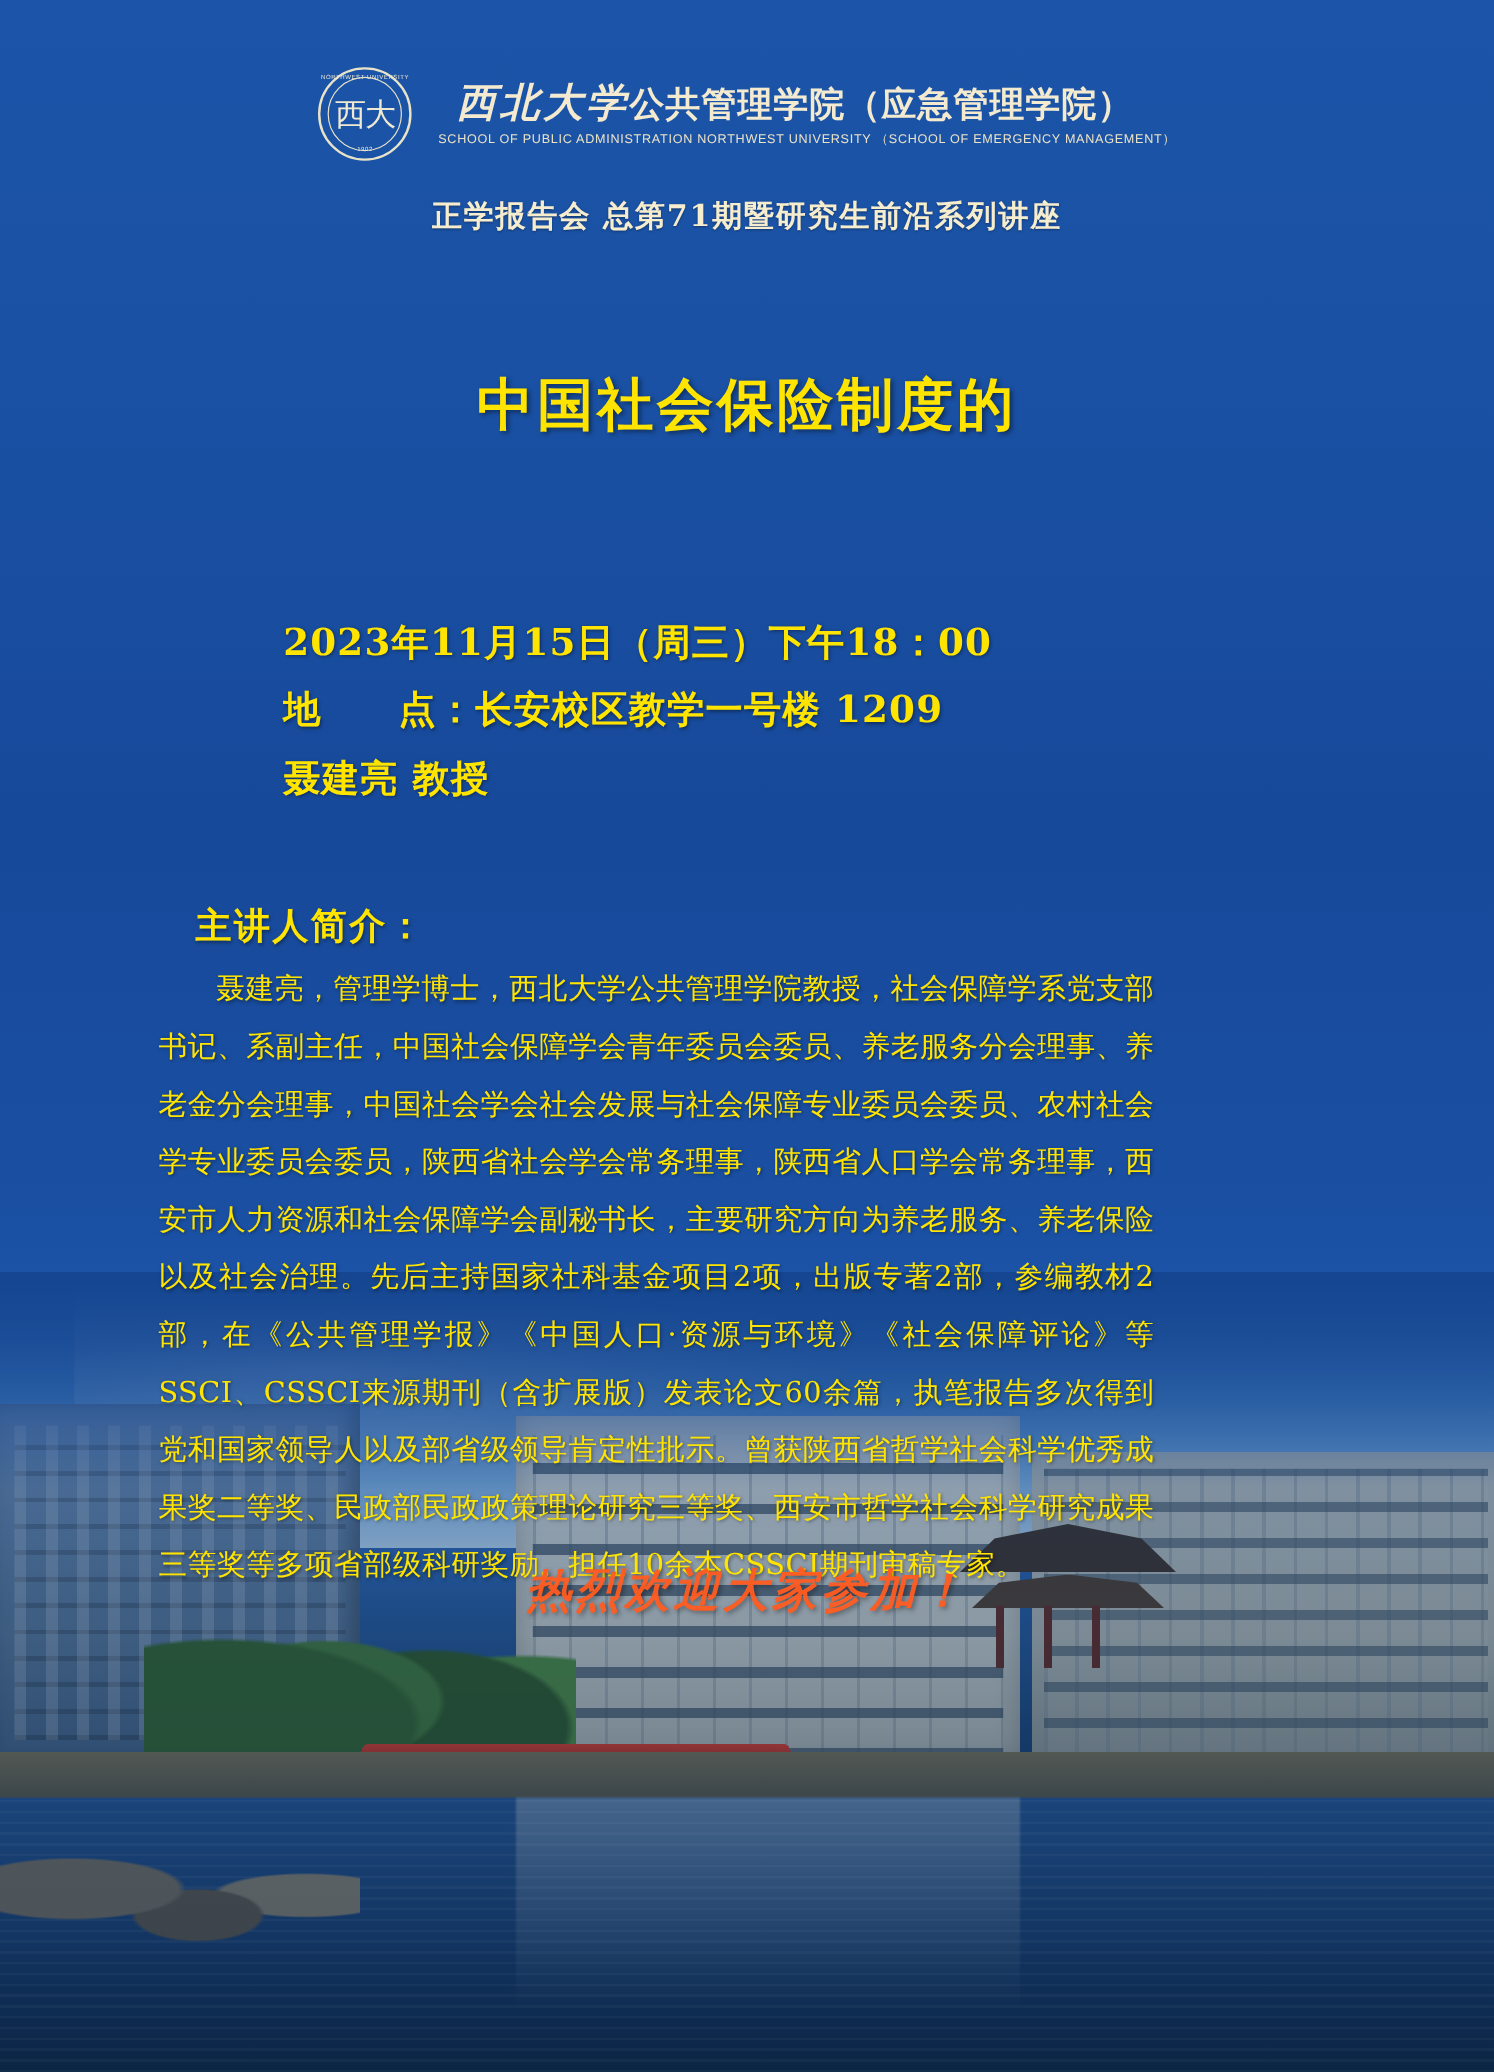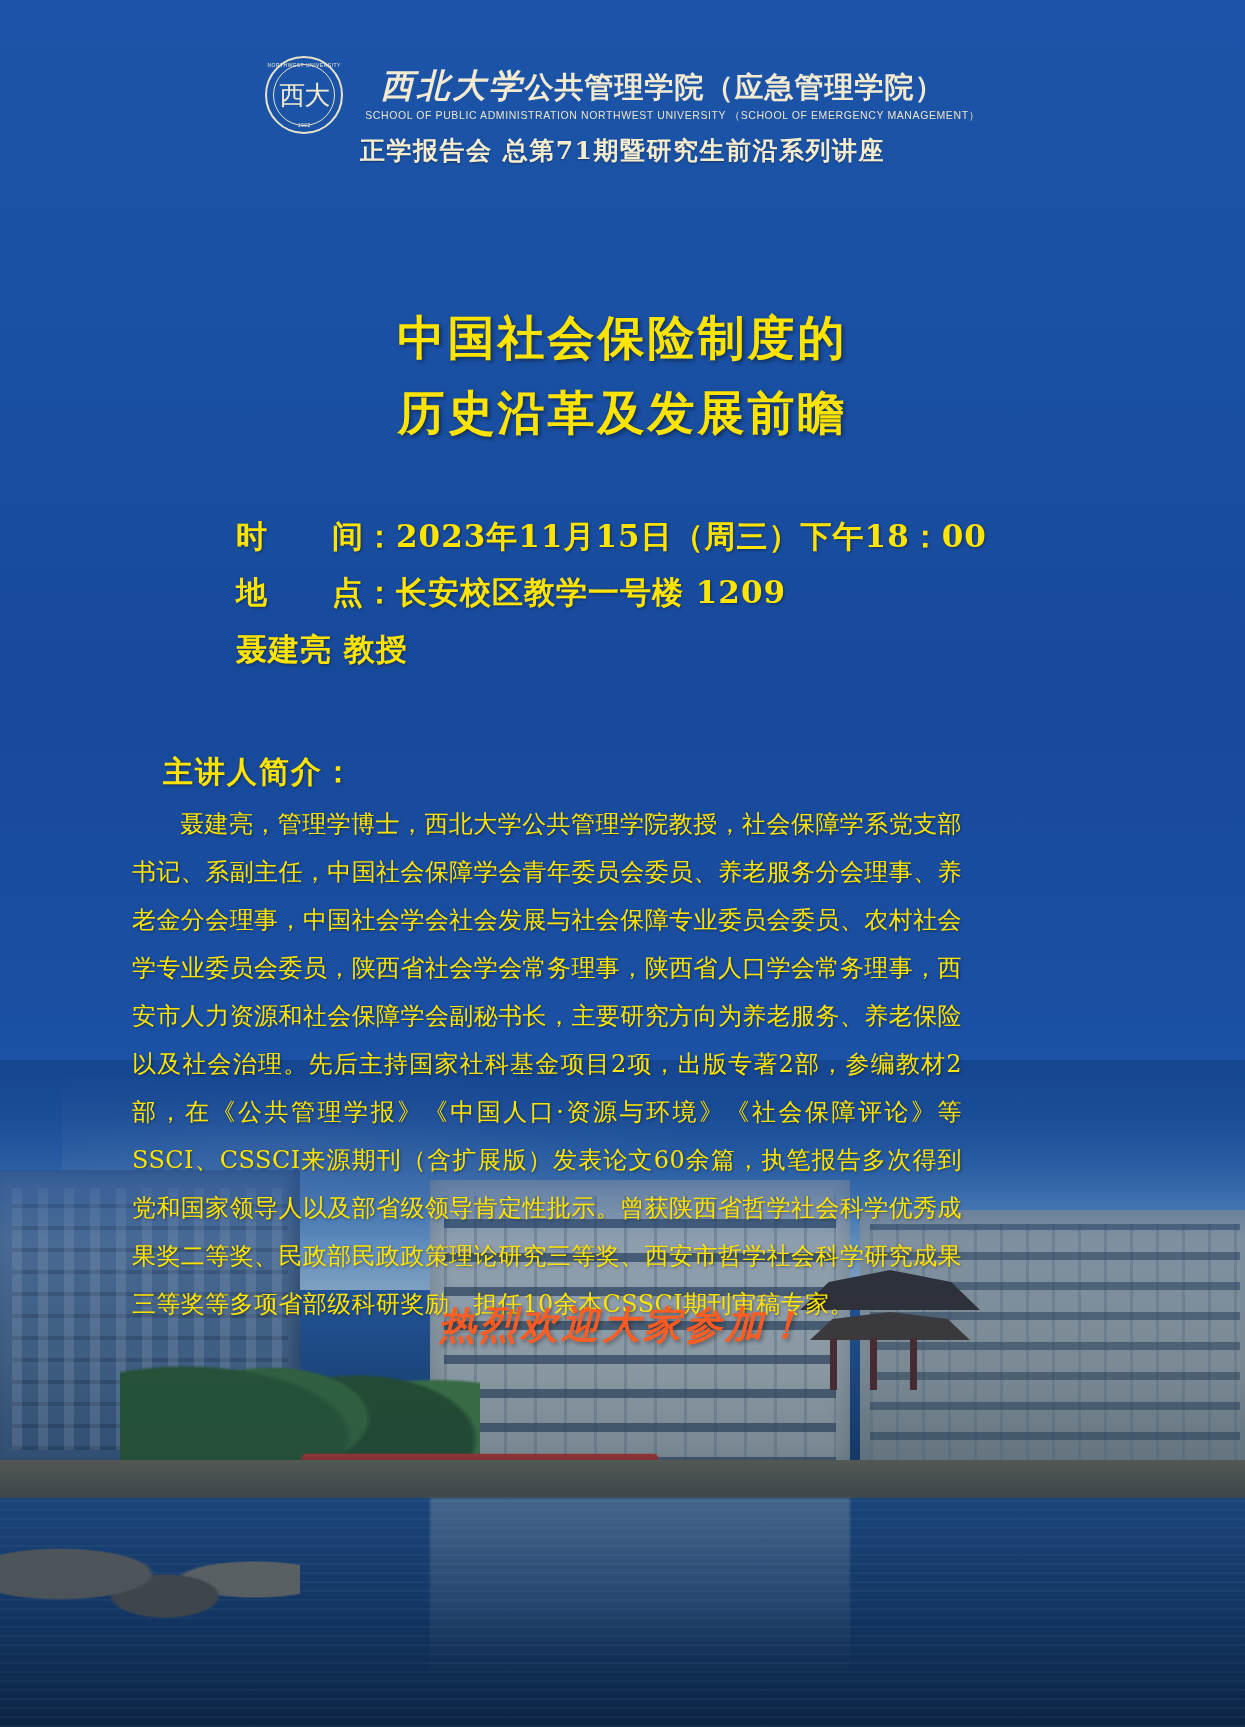--- a/index.html
+++ b/index.html
@@ -211,21 +211,21 @@
   }
   .wordmark .en {
     color: #ece3c7;
     font-size: 10.5px;
     letter-spacing: .6px;
     white-space: nowrap;
     margin-top: 4px;
     margin-left: 20px;
   }
   .series-line {
-    margin-top: 0;
+    margin-top: 29px;
     color: #f6edce;
     font-size: 25px;
     font-weight: 700;
     font-family: "DejaVu Serif", serif;
     letter-spacing: 1.5px;
     text-shadow: 0 1px 2px rgba(0,0,0,.35);
   }
 
   
   .title {
@@ -332,26 +332,24 @@
           <span class="script">西北大学</span><span>公共管理学院（应急管理学院）</span>
         </div>
         <div class="en">SCHOOL OF PUBLIC ADMINISTRATION NORTHWEST UNIVERSITY （SCHOOL OF EMERGENCY MANAGEMENT）</div>
       </div>
     </div>
     <div class="series-line">正学报告会  总第71期暨研究生前沿系列讲座</div>
   </div>
 
   <div class="title">
     <div>中国社会保险制度的</div>
-    <div>历史沿革及发展前瞻</div>
   </div>
 
   <div class="info">
     <div class="row">
-      <span class="lbl">时　　间：</span>
       <span class="val">2023年11月15日（周三）下午18：00</span>
     </div>
     <div class="row">
       <span class="lbl">地　　点：</span>
       <span class="val">长安校区教学一号楼 1209</span>
     </div>
     <div class="row">
       <span class="val">聂建亮 教授</span>
     </div>
   </div>

